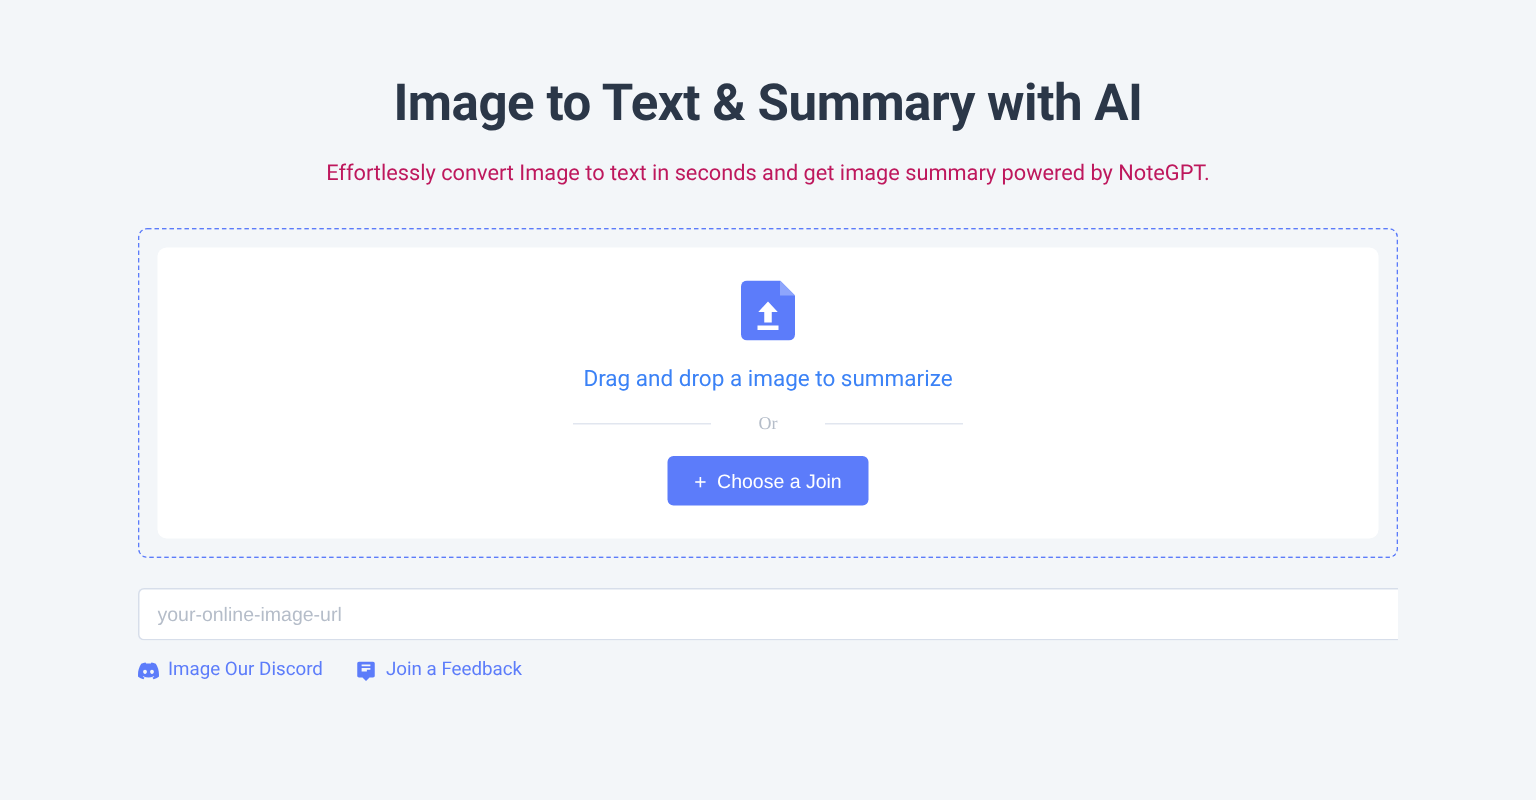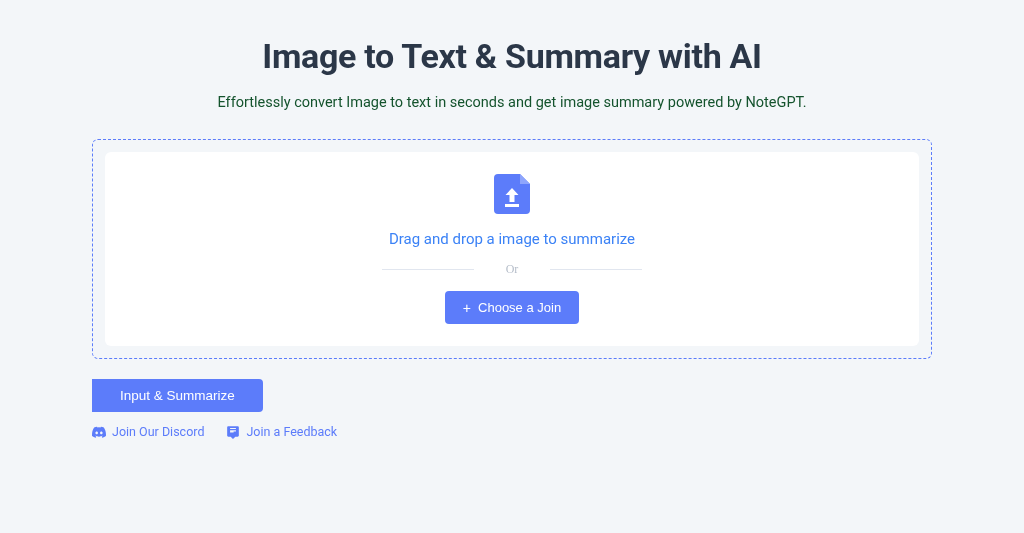--- a/index.html
+++ b/index.html
@@ -6,34 +6,34 @@
     body {
       font-family: -apple-system, BlinkMacSystemFont, "Segoe UI", Roboto, Helvetica, Arial, sans-serif;
       background: #f3f6f9;
       width: 1024px;
       height: 533px;
       overflow: hidden;
     }
     .container {
       max-width: 840px;
       margin: 0 auto;
-      padding-top: 36px;
+      padding-top: 49px;
     }
     .title {
       text-align: center;
       font-size: 34px;
       font-weight: 700;
       color: #2b3748;
       margin-bottom: 18px;
       letter-spacing: -0.3px;
     }
     .subtitle {
       text-align: center;
       font-size: 14.5px;
-      color: #14532d;
+      color: #be185d;
       margin-bottom: 28px;
     }
     .upload-panel {
       border: 1px dashed #5c7cfa;
       border-radius: 6px;
       padding: 12px;
       background: transparent;
     }
     .dropzone {
       background: #ffffff;
@@ -152,29 +152,29 @@
         <span class="divider-line"></span>
       </div>
       <button class="choose-btn">
         <span class="plus">+</span>
         <span>Choose a Join</span>
       </button>
     </div>
   </div>
 
   <div class="url-row">
-    <button class="url-btn">Input &amp; Summarize</button>
+    <input class="url-input" type="text" placeholder="your-online-image-url" style="">
   </div>
 
   <div class="links-row">
     <a class="link-item">
       <svg viewBox="0 0 24 24" fill="#5c7cfa">
         <path d="M20.317 4.369a19.791 19.791 0 0 0-4.885-1.515.074.074 0 0 0-.079.037c-.21.375-.444.864-.608 1.249a18.27 18.27 0 0 0-5.487 0 12.51 12.51 0 0 0-.617-1.249.077.077 0 0 0-.079-.037 19.736 19.736 0 0 0-4.885 1.515.07.07 0 0 0-.032.027C.533 9.353-.319 14.196.099 18.977a.082.082 0 0 0 .031.056 19.9 19.9 0 0 0 5.993 3.03.078.078 0 0 0 .084-.028c.462-.63.874-1.295 1.226-1.994a.076.076 0 0 0-.041-.106 13.1 13.1 0 0 1-1.872-.892.077.077 0 0 1-.008-.128c.126-.094.252-.192.372-.291a.074.074 0 0 1 .077-.01c3.928 1.793 8.18 1.793 12.061 0a.073.073 0 0 1 .078.009c.12.099.246.198.373.292a.077.077 0 0 1-.006.128c-.598.35-1.22.645-1.873.891a.076.076 0 0 0-.04.107c.36.698.772 1.362 1.225 1.993a.077.077 0 0 0 .084.029 19.838 19.838 0 0 0 6.002-3.03.077.077 0 0 0 .032-.055c.5-5.528-.838-10.328-3.549-14.581a.061.061 0 0 0-.031-.028zM8.02 15.925c-1.183 0-2.157-1.086-2.157-2.419 0-1.333.956-2.419 2.157-2.419 1.21 0 2.176 1.095 2.157 2.419 0 1.333-.956 2.419-2.157 2.419zm7.975 0c-1.183 0-2.157-1.086-2.157-2.419 0-1.333.955-2.419 2.157-2.419 1.21 0 2.176 1.095 2.157 2.419 0 1.333-.946 2.419-2.157 2.419z"></path>
       </svg>
-      <span>Join Our Discord</span>
+      <span>Image Our Discord</span>
     </a>
     <a class="link-item">
       <svg viewBox="0 0 24 24" fill="#5c7cfa">
         <path d="M20 2H4c-1.1 0-2 .9-2 2v14c0 1.1.9 2 2 2h4l4 4 4-4h4c1.1 0 2-.9 2-2V4c0-1.1-.9-2-2-2zM7 9h10v2H7V9zm6 4H7v-2h6v2zm4-6H7V5h10v2z"></path>
       </svg>
       <span>Join a Feedback</span>
     </a>
   </div>
 </div>
 

